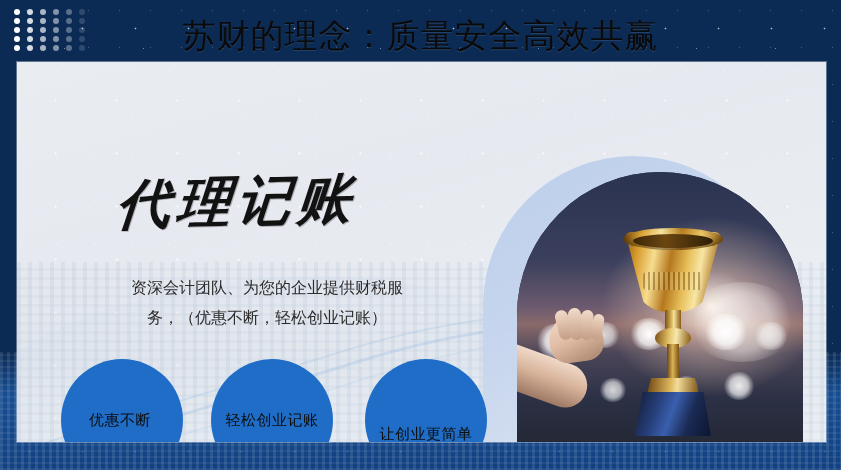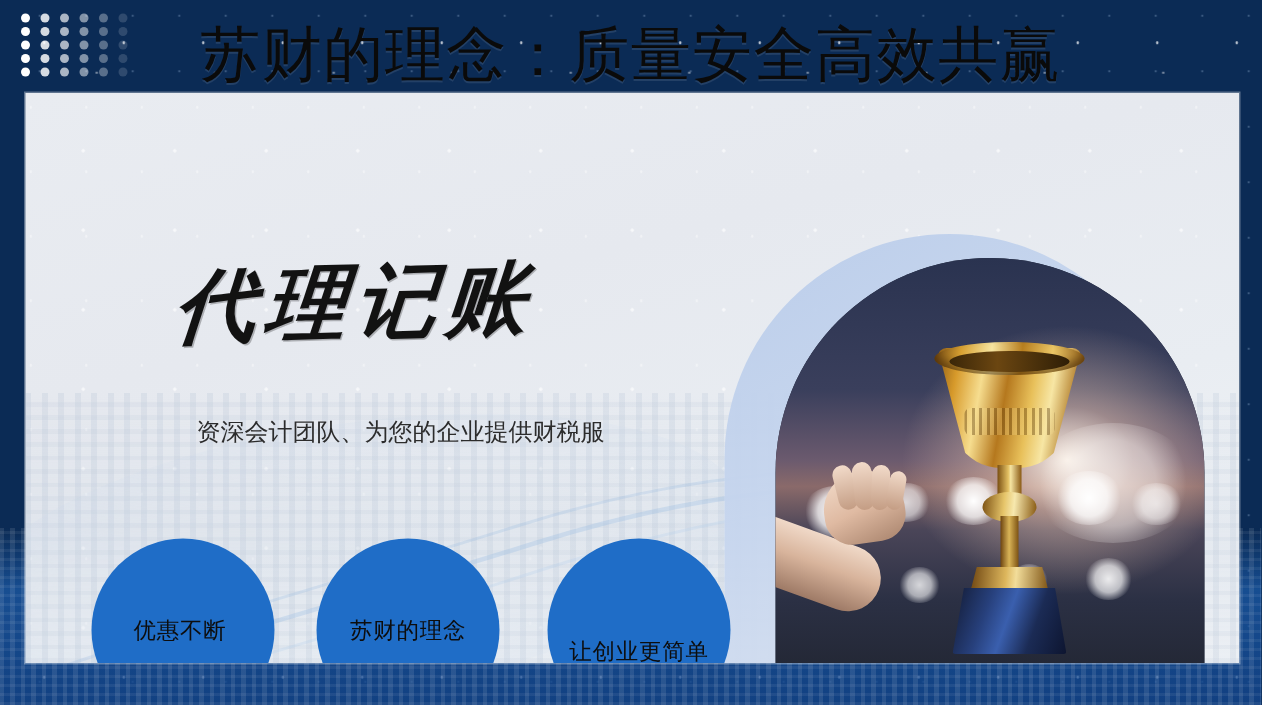--- a/index.html
+++ b/index.html
@@ -36,21 +36,21 @@
     opacity:.9;
   }
 
   
   .header{position:absolute;left:0;top:0;width:841px;height:62px;}
   .dotgrid{position:absolute;left:14px;top:9px;width:86px;height:42px;}
   .dotgrid i{position:absolute;width:6px;height:6px;border-radius:50%;background:#fff;display:block;}
   .title{
     position:absolute;left:0;top:0;width:841px;height:72px;
     display:flex;align-items:center;justify-content:center;
-    font-size:40px;letter-spacing:1px;color:#0a0a0a;
+    font-size:33px;letter-spacing:1px;color:#0a0a0a;
     font-family:"DejaVu Sans","Liberation Sans",sans-serif;
     text-shadow:0 1px 0 rgba(255,255,255,.10);
   }
 
   
   .card{
     position:absolute;left:17px;top:62px;width:809px;height:380px;overflow:hidden;
     background:linear-gradient(165deg,#e9ecf1 0%,#e6e9ef 35%,#e9edf2 65%,#f2f4f7 100%);
     box-shadow:0 0 0 1px rgba(255,255,255,.35);
   }
@@ -278,25 +278,26 @@
         <div class="stem2"></div>
         <div class="base-top"></div>
         <div class="base"></div>
       </div>
     </div>
 
     <div class="headline">代理记账</div>
 
     <div class="subtext">
       <div>资深会计团队、为您的企业提供财税服</div>
+      <div>务，（优惠不断，轻松创业记账）</div>
     </div>
 
     <div class="circle c1">
       <span>优惠不断</span>
     </div>
     <div class="circle c2">
-      <span>苏财的理念</span>
+      <span>轻松创业记账</span>
     </div>
     <div class="circle c3">
       <span>让创业更简单</span>
     </div>
   </div>
 </div>
 
 </body></html>

